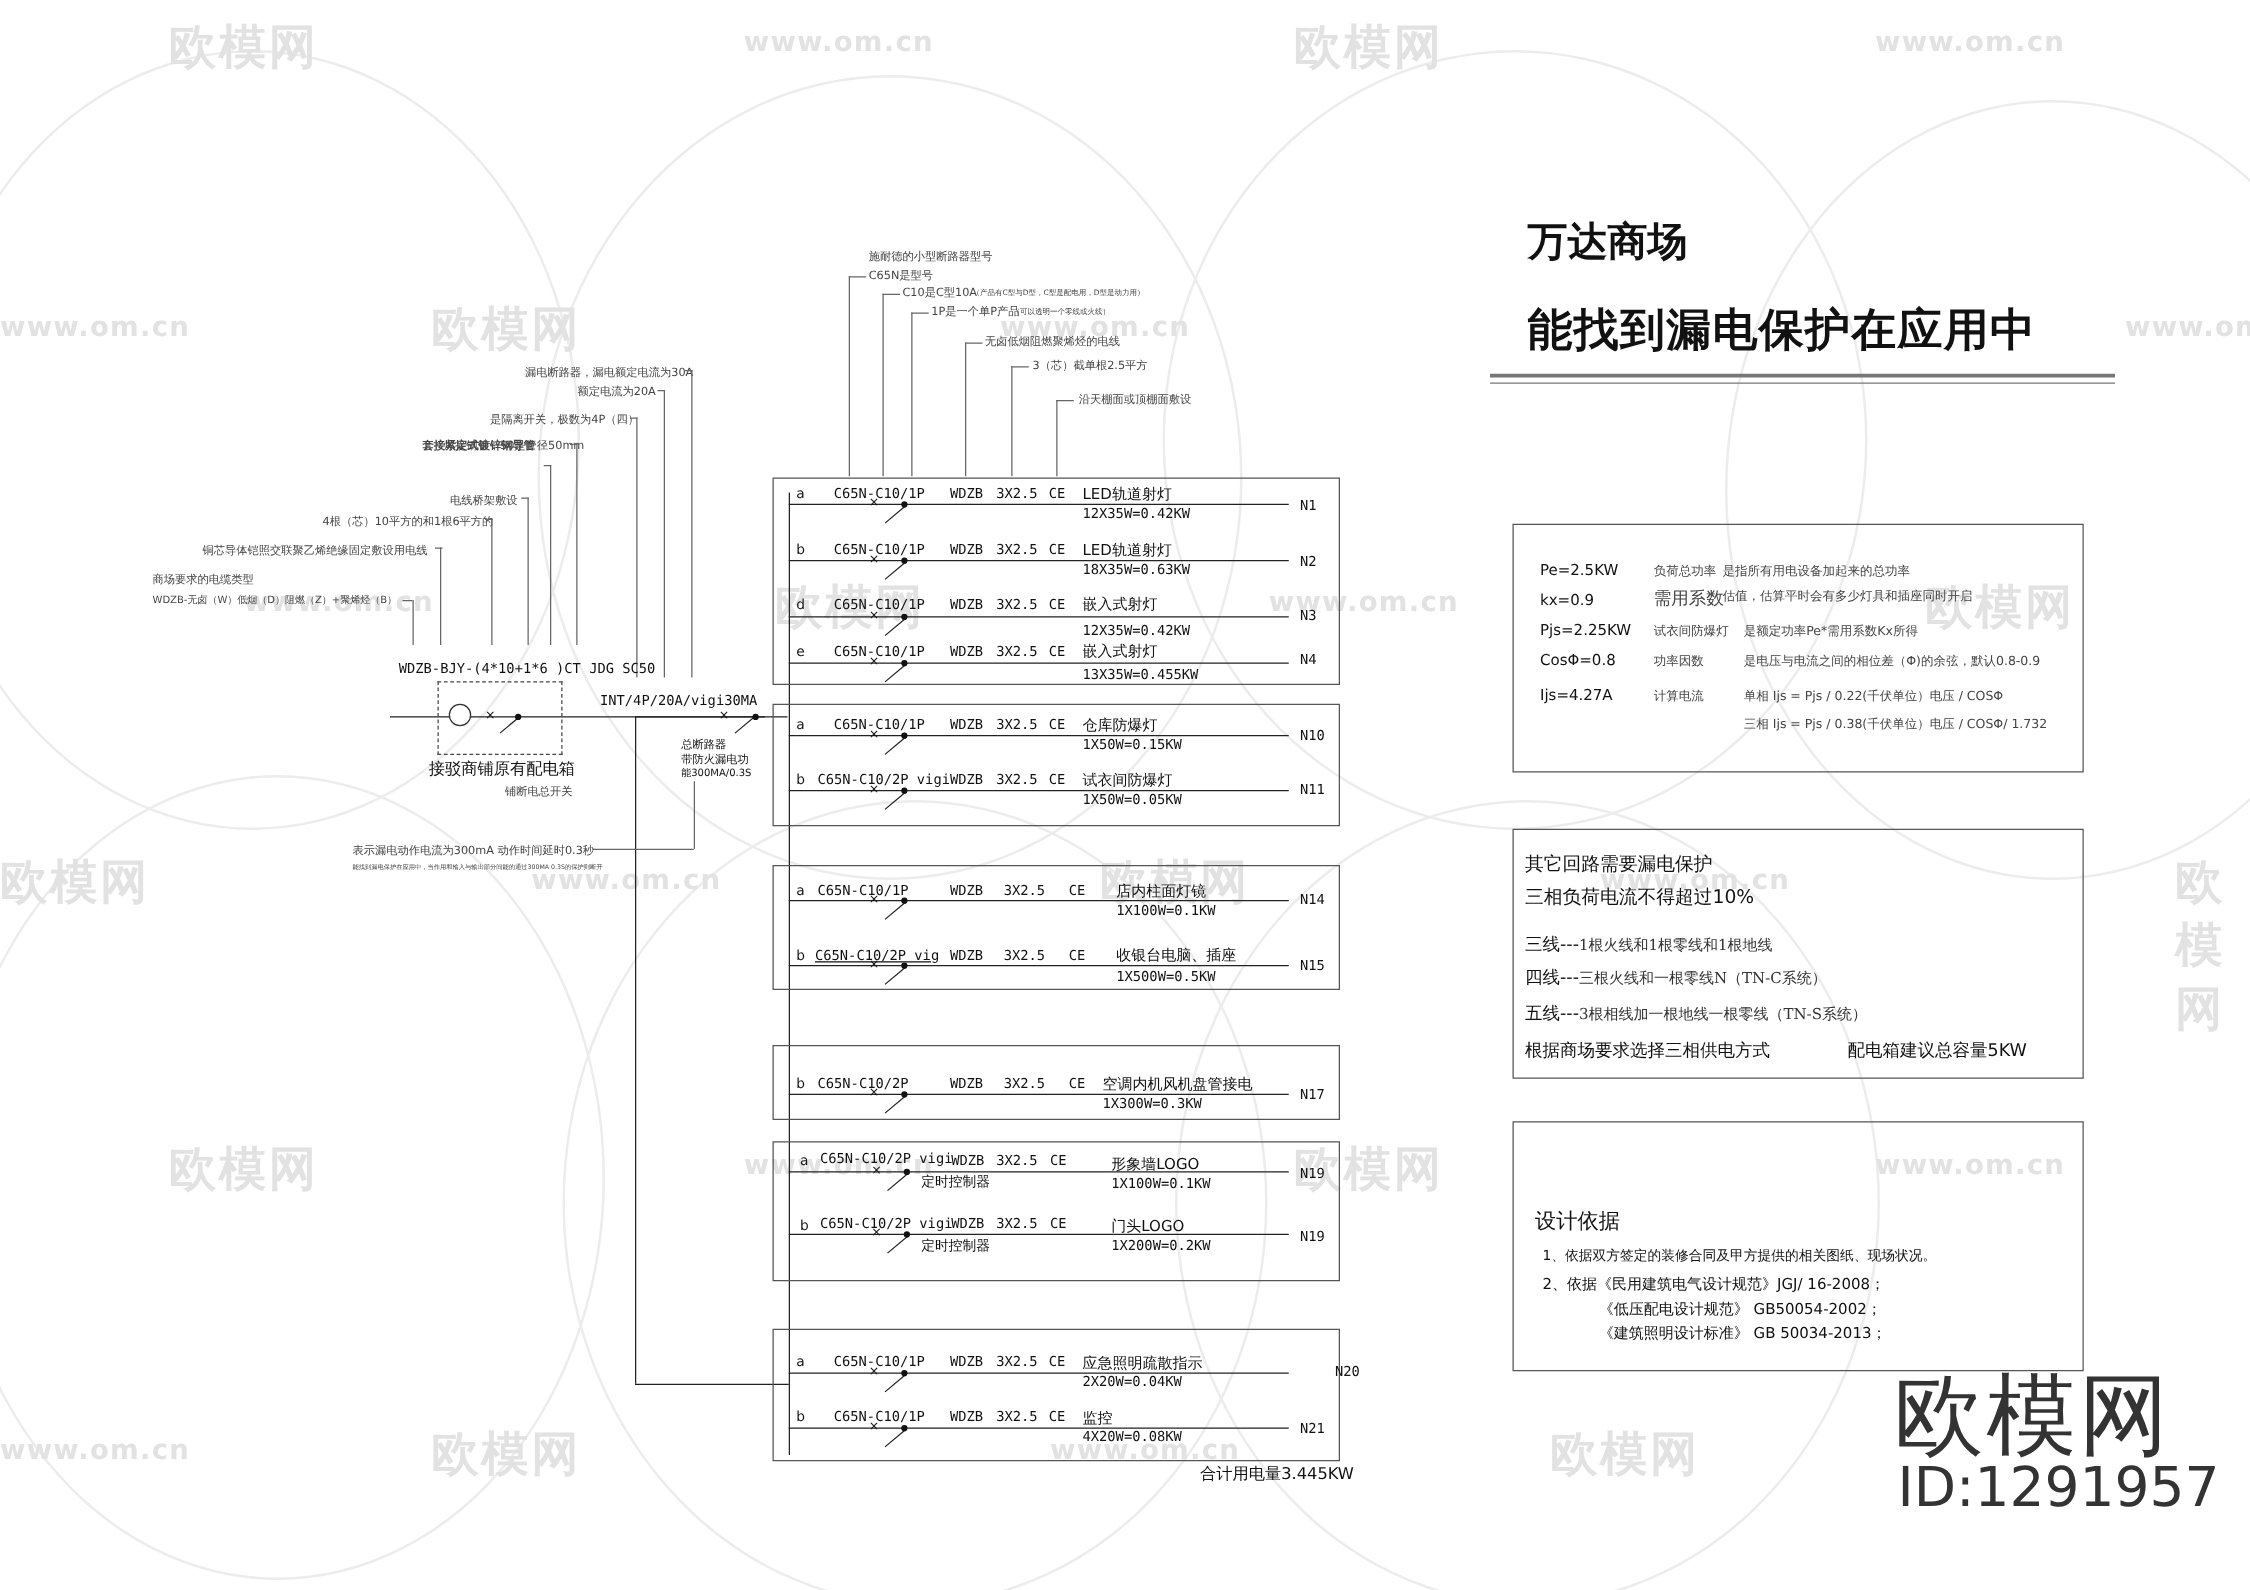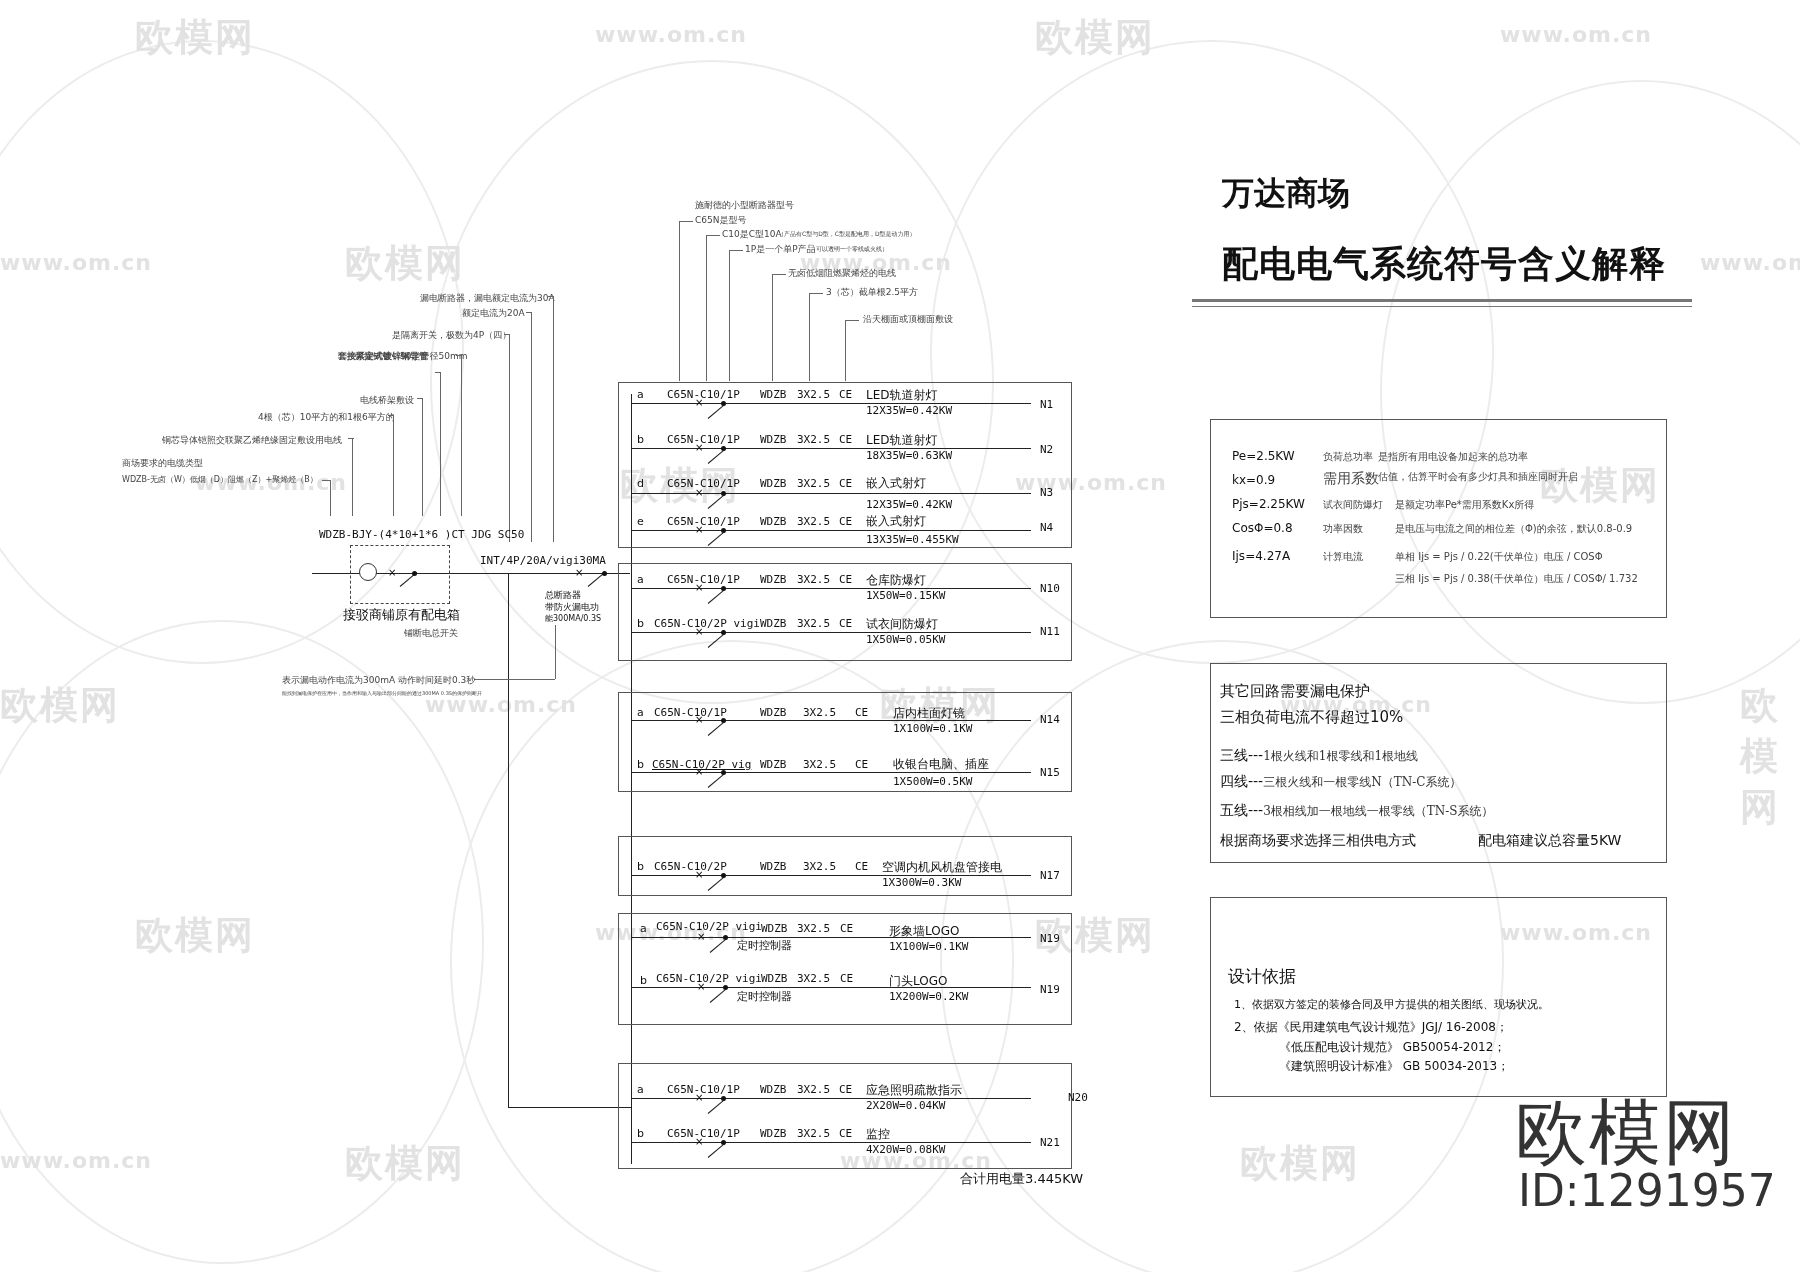--- a/index.html
+++ b/index.html
@@ -56,21 +56,21 @@
 <div class="wm wm-logo" style="left:135px;top:910px;">欧模网</div>
 <div class="wm wm-url" style="left:595px;top:920px;">www.om.cn</div>
 <div class="wm wm-logo" style="left:1035px;top:910px;">欧模网</div>
 <div class="wm wm-url" style="left:1500px;top:920px;">www.om.cn</div>
 <div class="wm wm-url" style="left:0px;top:1148px;">www.om.cn</div>
 <div class="wm wm-logo" style="left:345px;top:1138px;">欧模网</div>
 <div class="wm wm-url" style="left:840px;top:1148px;">www.om.cn</div>
 <div class="wm wm-logo" style="left:1240px;top:1138px;">欧模网</div>
 
 <div class="abs" style="left:1222px;top:172px;font-size:32px;font-weight:bold;">万达商场</div>
-<div class="abs" style="left:1222px;top:240px;font-size:36px;font-weight:bold;letter-spacing:1px;">配电电气系统符号含义解释</div>
+<div class="abs" style="left:1222px;top:240px;font-size:36px;font-weight:bold;letter-spacing:1px;">能找到漏电保护在应用中</div>
 <div class="hlg" style="left:1192px;top:299px;width:500px;height:3px;background:#777;"></div>
 <div class="hlg" style="left:1192px;top:306px;width:500px;background:#777;"></div>
 
 <div class="abs ann" style="left:695px;top:199px;">施耐德的小型断路器型号</div>
 <div class="abs ann" style="left:695px;top:214px;">C65N是型号</div>
 <div class="abs ann" style="left:722px;top:228px;">C10是C型10A</div>
 <div class="abs ann" style="left:778px;top:230px;font-size:6px;">（产品有C型与D型，C型是配电用，D型是动力用）</div>
 <div class="abs ann" style="left:745px;top:243px;">1P是一个单P产品</div>
 <div class="abs ann" style="left:810px;top:245px;font-size:6px;">（可以透明一个零线或火线）</div>
 <div class="abs ann" style="left:788px;top:267px;">无卤低烟阻燃聚烯烃的电线</div>
@@ -355,17 +355,17 @@
 <div class="abs" style="left:1220px;top:802px;font-size:14px;">
   <span>五线</span><span>---</span><span style="font-size:12px;color:#333;font-family:'DejaVu Serif',serif;">3根相线加一根地线一根零线（TN-S系统）</span>
 </div>
 <div class="abs" style="left:1220px;top:832px;font-size:14px;">根据商场要求选择三相供电方式</div>
 <div class="abs" style="left:1478px;top:832px;font-size:14px;">配电箱建议总容量5KW</div>
 
 <div class="panel" style="left:1210px;top:897px;width:455px;height:198px;"></div>
 <div class="abs" style="left:1228px;top:965px;font-size:17px;">设计依据</div>
 <div class="abs" style="left:1234px;top:997px;font-size:11px;">1、依据双方签定的装修合同及甲方提供的相关图纸、现场状况。</div>
 <div class="abs" style="left:1234px;top:1019px;font-size:12px;">2、依据《民用建筑电气设计规范》JGJ/ 16-2008；</div>
-<div class="abs" style="left:1279px;top:1039px;font-size:12px;">《低压配电设计规范》 GB50054-2012；</div>
+<div class="abs" style="left:1279px;top:1039px;font-size:12px;">《低压配电设计规范》 GB50054-2002；</div>
 <div class="abs" style="left:1279px;top:1058px;font-size:12px;">《建筑照明设计标准》 GB 50034-2013；</div>
 
 <div class="abs" style="left:1515px;top:1085px;font-size:72px;color:#333;letter-spacing:2px;">欧模网</div>
 <div class="abs" style="left:1518px;top:1165px;font-size:44px;color:#333;">ID:1291957</div>
 
 </body></html>

